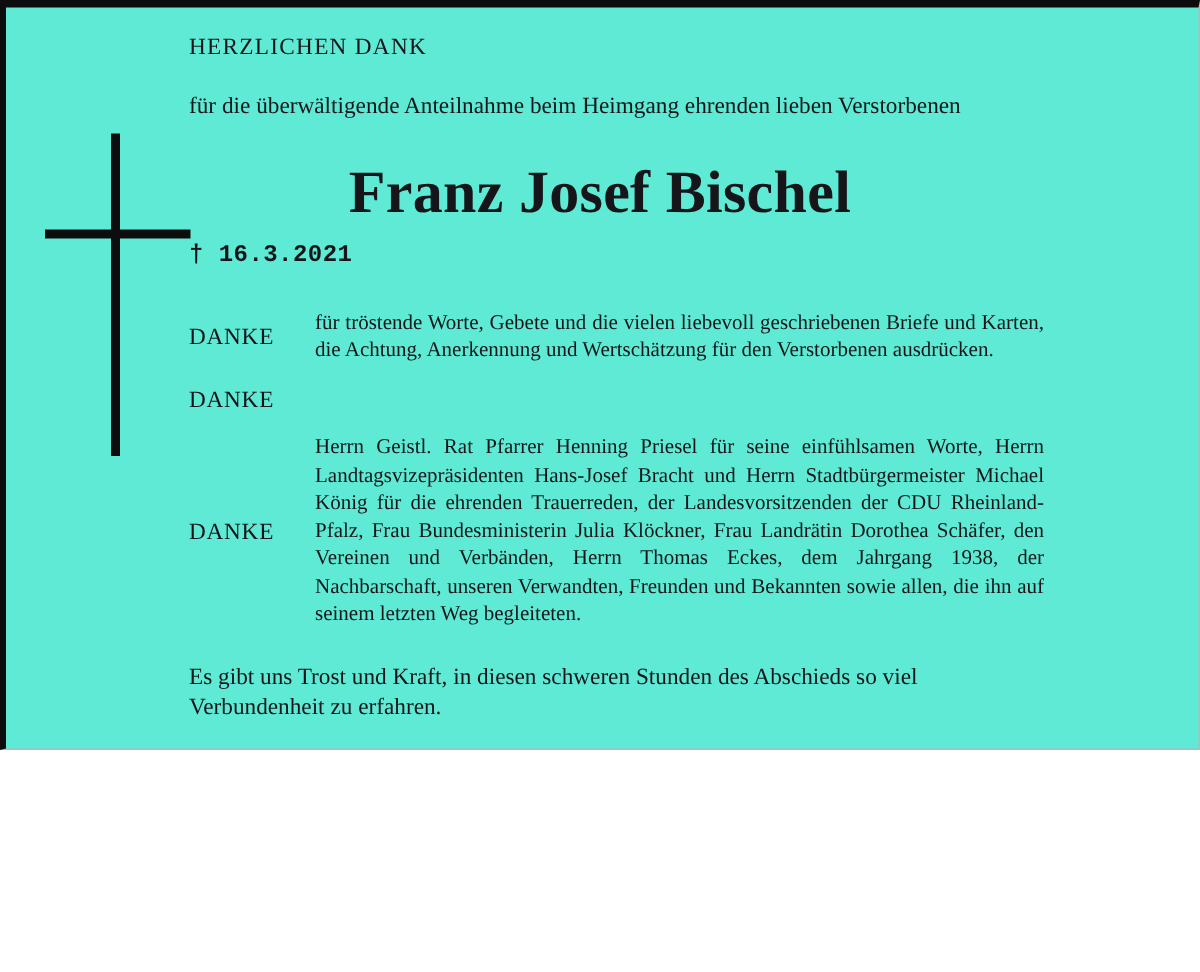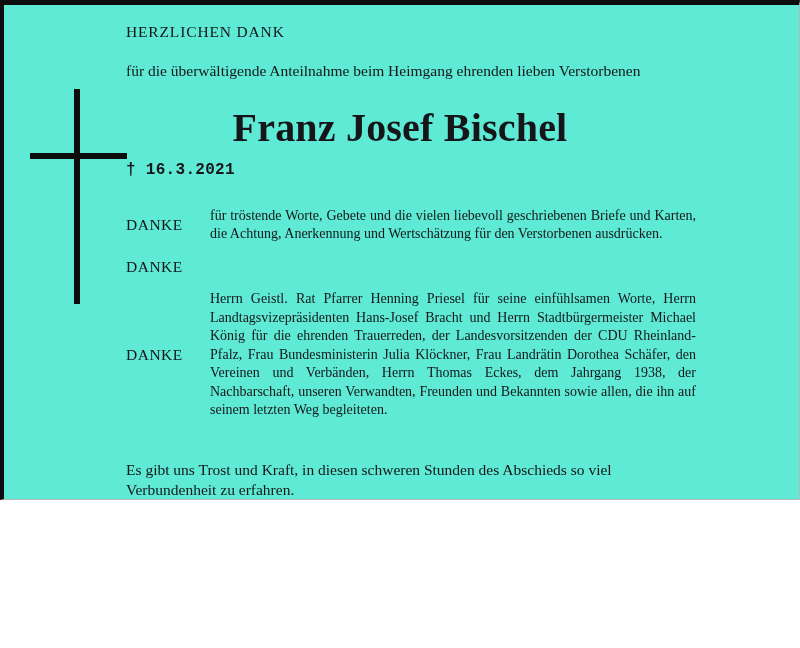--- a/index.html
+++ b/index.html
@@ -109,21 +109,21 @@
     flex: 1 1 auto;
     font-size: 14px;
     line-height: 1.32;
     text-align: justify;
     hyphens: none;
   }
   .thanks-body.no-justify { text-align: left; }
 
   
   .closing {
-    margin-top: 40px;
+    margin-top: 22px;
     font-size: 15.5px;
     line-height: 1.3;
   }
 
   .signatures {
     margin-top: 14px;
     text-align: right;
     font-weight: bold;
     font-size: 14px;
     line-height: 1.43;

